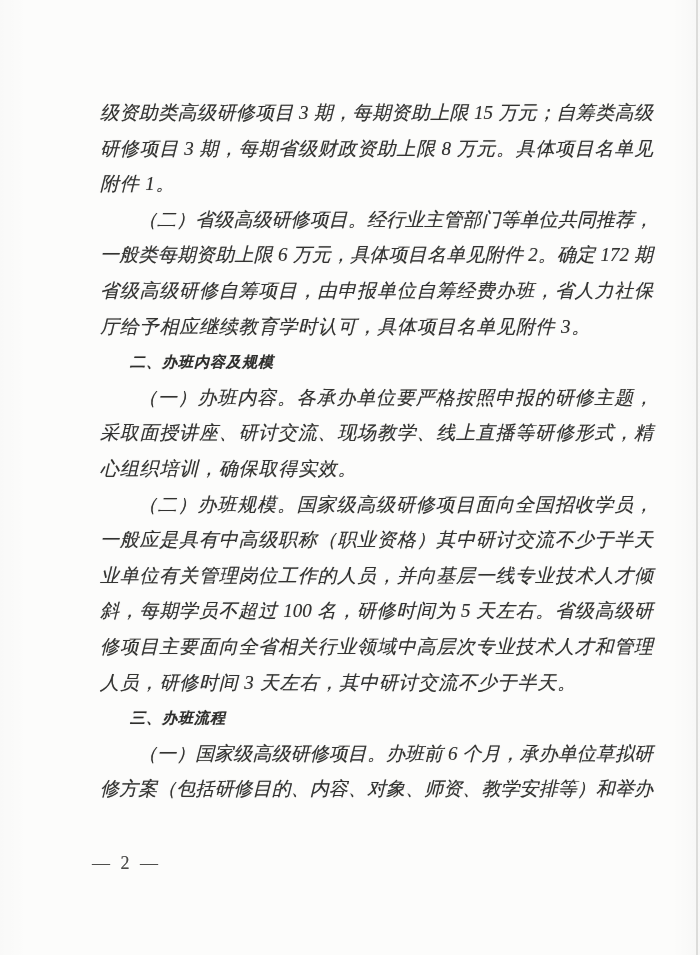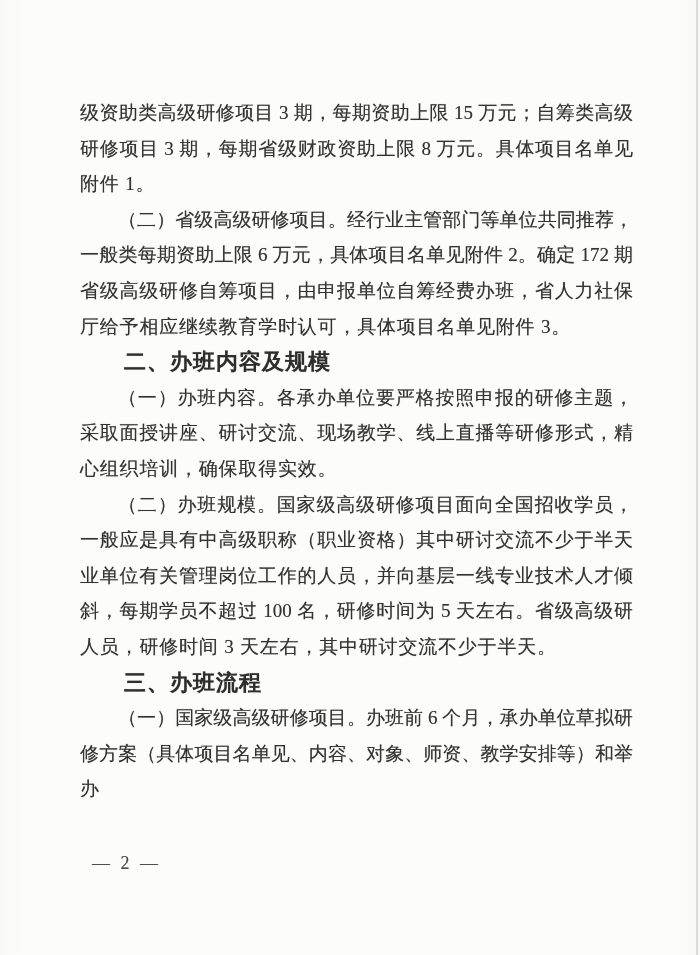--- a/index.html
+++ b/index.html
@@ -19,26 +19,27 @@
   .page {
     position: absolute;
     inset: 0;
     background:
       linear-gradient(90deg, rgba(0,0,0,0.012) 0%, rgba(0,0,0,0) 4%, rgba(0,0,0,0) 96%, rgba(0,0,0,0.02) 100%),
       #fcfcfb;
   }
 
   .content {
     position: absolute;
-    left: 80px;
+    left: 100px;
     top: 95px;
     width: 553px;
     color: #333331;
     font-size: 19px;
     text-shadow: 0 0 0.7px rgba(70,70,70,0.55);
+    font-style: italic;
   }
 
   .ln {
     line-height: 35.6px;
     height: 35.6px;
     white-space: nowrap;
     letter-spacing: 0.5px;
   }
 
   
@@ -61,21 +62,21 @@
   }
 
   
   .e { letter-spacing: 0.8px; }
 
   
   .h {
     font-family: "Liberation Sans", "DejaVu Sans", sans-serif;
     font-weight: 700;
     text-indent: 2em;
-    font-size: 22px;
+    font-size: 15px;
     color: #2e2e2c;
     letter-spacing: 1px;
   }
 
   .footer {
     position: absolute;
     left: 92px;
     top: 853px;
     font-size: 18px;
     color: #4c4c4a;
@@ -106,23 +107,24 @@
     <div class="ln j">省级高级研修自筹项目，由申报单位自筹经费办班，省人力社保</div>
     <div class="ln e">厅给予相应继续教育学时认可，具体项目名单见附件 3。</div>
     <div class="ln h">二、办班内容及规模</div>
     <div class="ln ji">（一）办班内容。各承办单位要严格按照申报的研修主题，</div>
     <div class="ln j">采取面授讲座、研讨交流、现场教学、线上直播等研修形式，精</div>
     <div class="ln e">心组织培训，确保取得实效。</div>
     <div class="ln ji">（二）办班规模。国家级高级研修项目面向全国招收学员，</div>
     <div class="ln j">一般应是具有中高级职称（职业资格）其中研讨交流不少于半天</div>
     <div class="ln j">业单位有关管理岗位工作的人员，并向基层一线专业技术人才倾</div>
     <div class="ln j">斜，每期学员不超过 100 名，研修时间为 5 天左右。省级高级研</div>
+    <div class="ln j">修项目主要面向全省相关行业领域中高层次专业技术人才和管理</div>
     <div class="ln e">人员，研修时间 3 天左右，其中研讨交流不少于半天。</div>
     <div class="ln h">三、办班流程</div>
     <div class="ln ji">（一）国家级高级研修项目。办班前 6 个月，承办单位草拟研</div>
-    <div class="ln j">修方案（具体项目名单见、内容、对象、师资、教学安排等）和举办</div>
+    <div class="ln j">修方案（包括研修目的、内容、对象、师资、教学安排等）和举办</div>
   </div>
 
   <div class="footer">— 2 —</div>
 
   <div class="scan-edge"></div>
 
 </div>
 
 </body></html>

